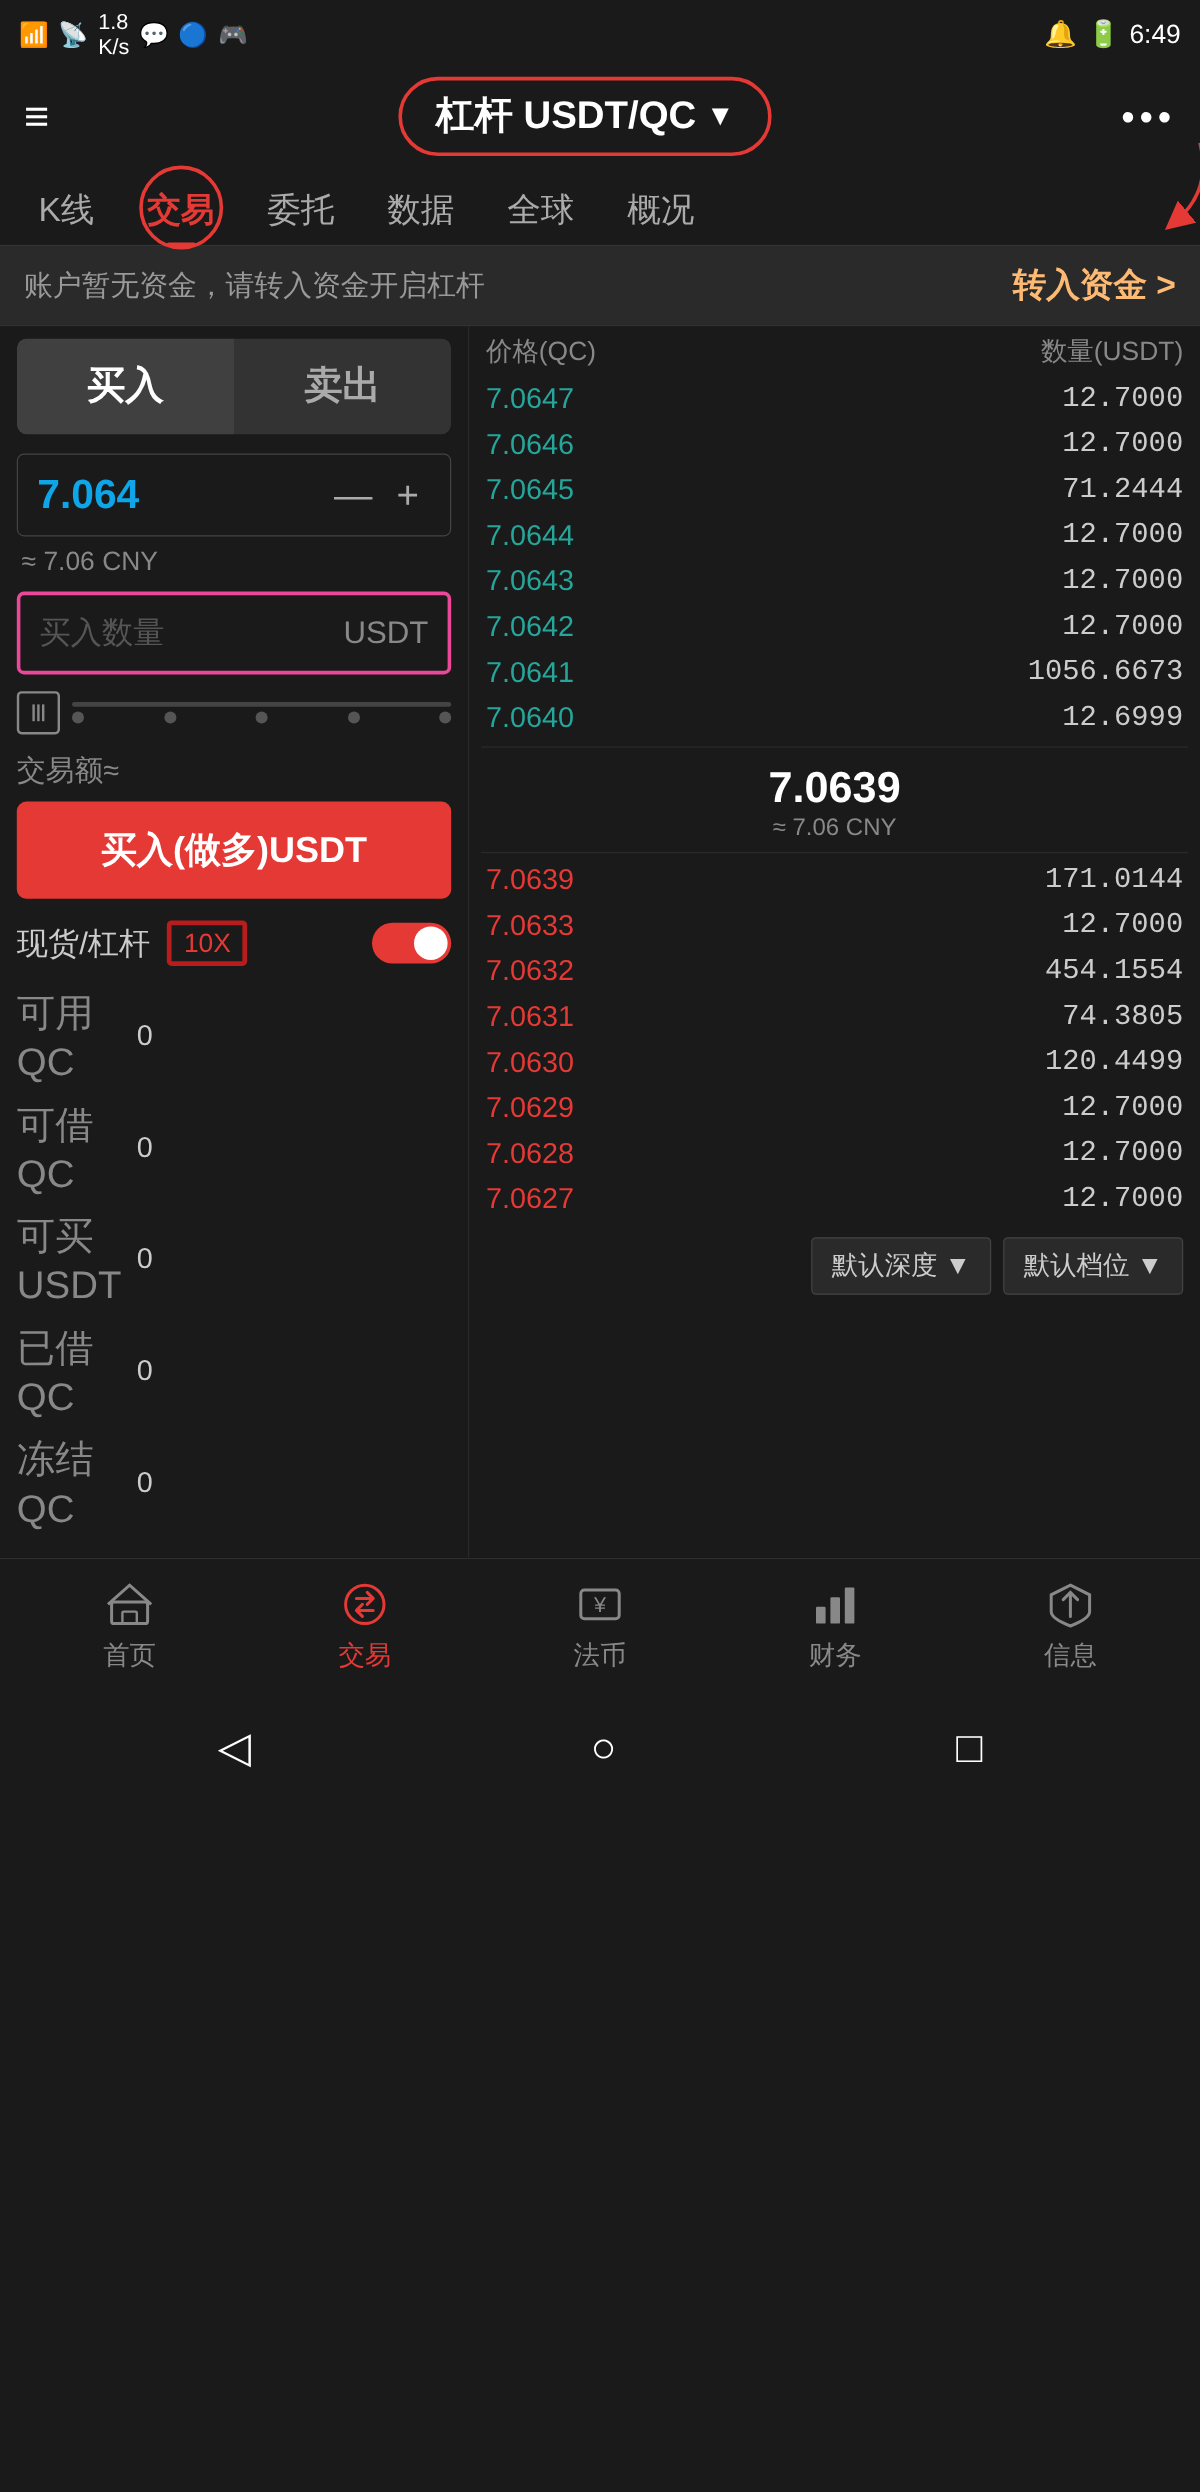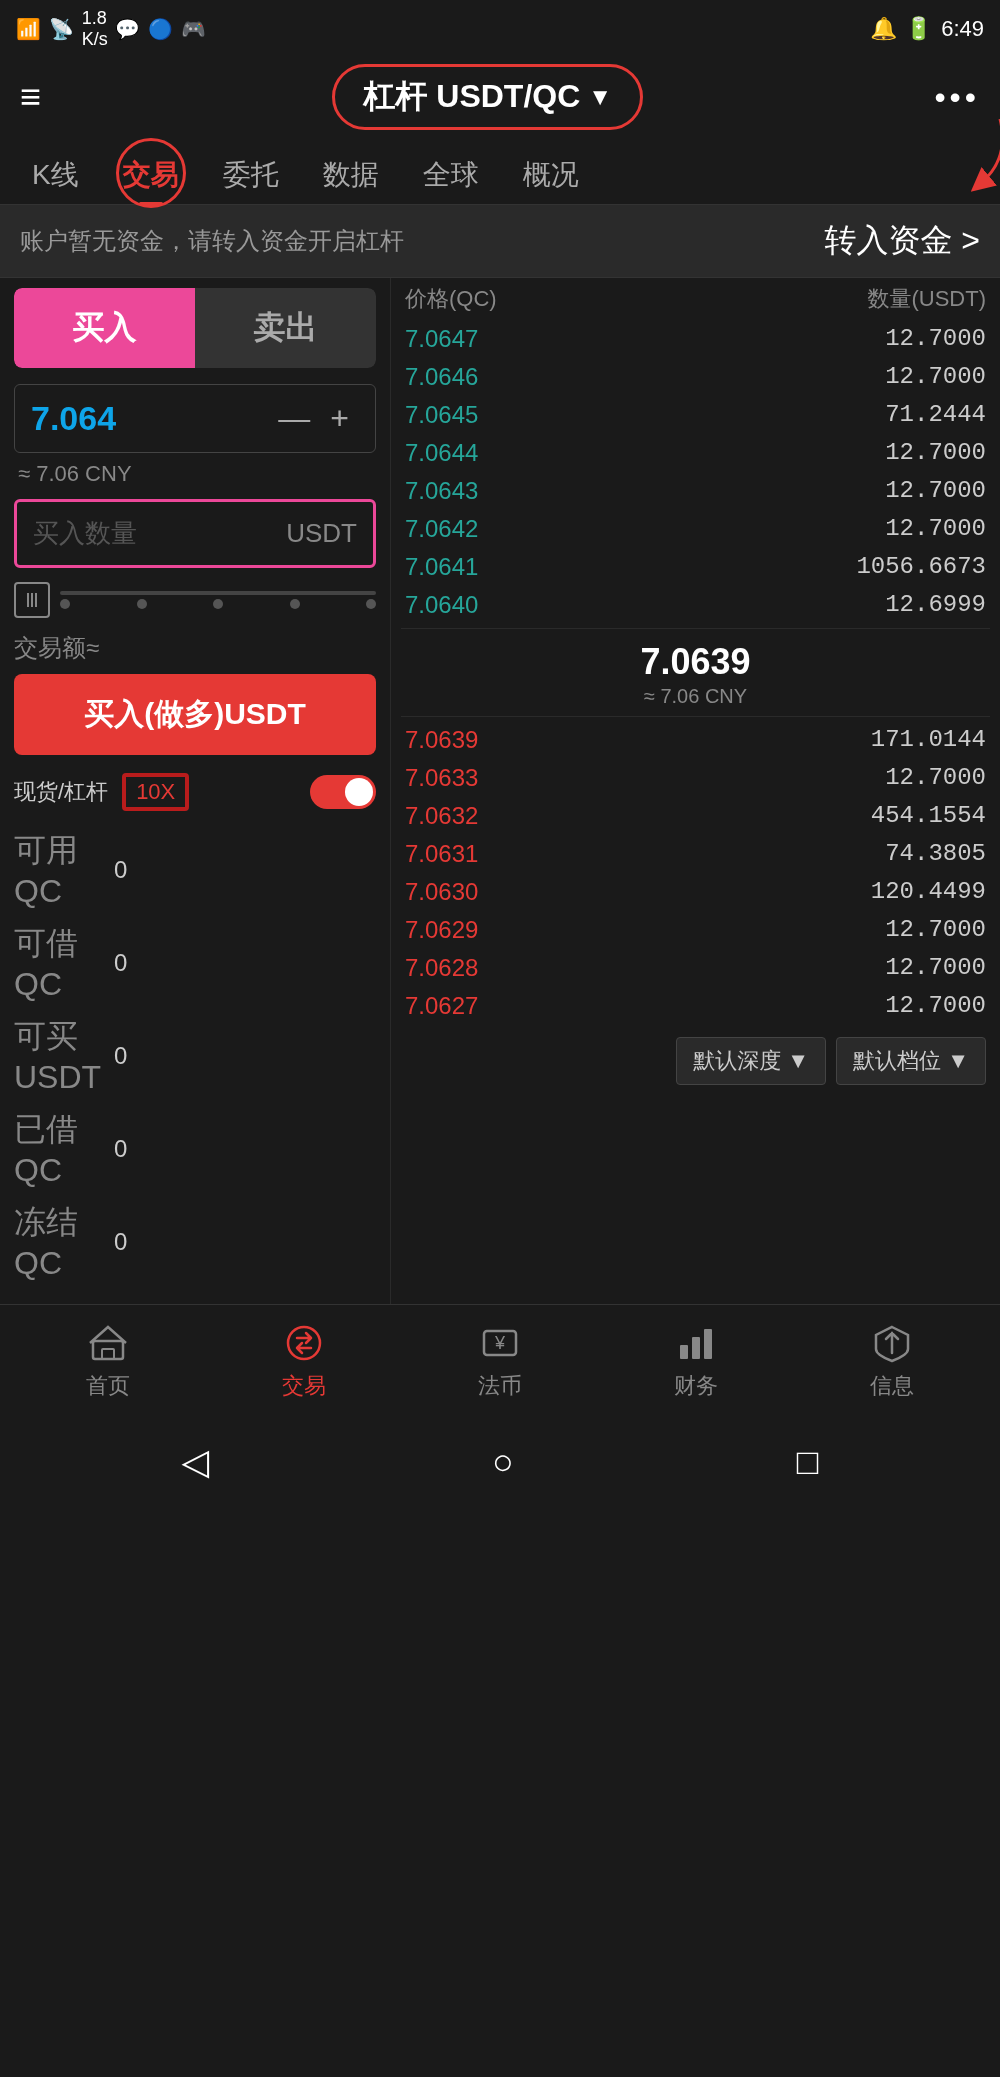--- a/index.html
+++ b/index.html
@@ -94,21 +94,21 @@
     
     .banner {
       background: #2a2a2a;
       display: flex;
       align-items: center;
       justify-content: space-between;
       padding: 14px 20px;
       border-bottom: 1px solid #333;
     }
     .banner-text { font-size: 24px; color: #999; }
-    .banner-action { font-size: 32px; color: #ffffff; cursor: pointer; }
+    .banner-action { font-size: 28px; color: #fdba74; cursor: pointer; font-weight: bold; }
 
     
     .main-content {
       display: flex;
       background: #1a1a1a;
     }
 
     
     .left-panel {
       width: 390px;
@@ -124,21 +124,21 @@
       margin-bottom: 16px;
     }
     .bs-tab {
       flex: 1;
       padding: 18px 0;
       text-align: center;
       font-size: 32px;
       font-weight: bold;
       cursor: pointer;
     }
-    .bs-tab.buy { background: #ec4899; color: #fff; border-radius: 8px 0 0 8px; text-align: center; }
+    .bs-tab.buy { background: #404040; color: #fff; border-radius: 8px 0 0 8px; text-align: center; }
     .bs-tab.sell { background: #333; color: #aaa; border-radius: 0 8px 8px 0; }
 
     
     .price-input-row {
       display: flex;
       align-items: center;
       border: 1px solid #444;
       border-radius: 6px;
       padding: 14px 16px;
       margin-bottom: 8px;
@@ -237,21 +237,21 @@
       margin-bottom: 18px;
     }
 
     
     .toggle-row {
       display: flex;
       align-items: center;
       gap: 14px;
       margin-bottom: 18px;
     }
-    .toggle-label { font-size: 22px; color: #ccc; }
+    .toggle-label { font-size: 26px; color: #ccc; }
     .leverage-badge {
       background: transparent;
       border: 4px solid #b91c1c;
       color: #e53935;
       font-size: 22px;
       padding: 2px 10px;
       border-radius: 4px;
     }
     .toggle-switch {
       margin-left: auto;

